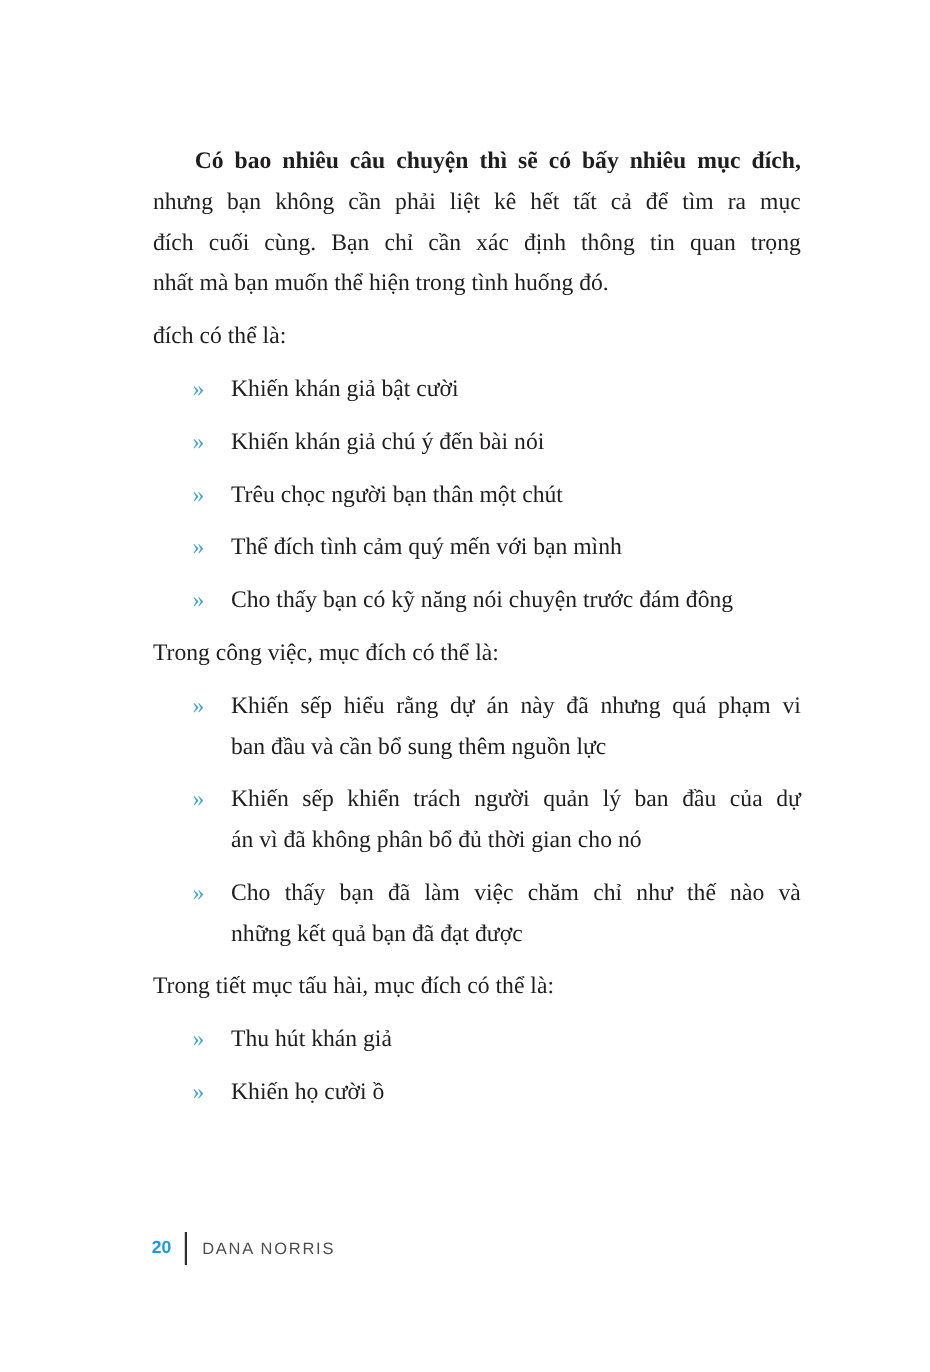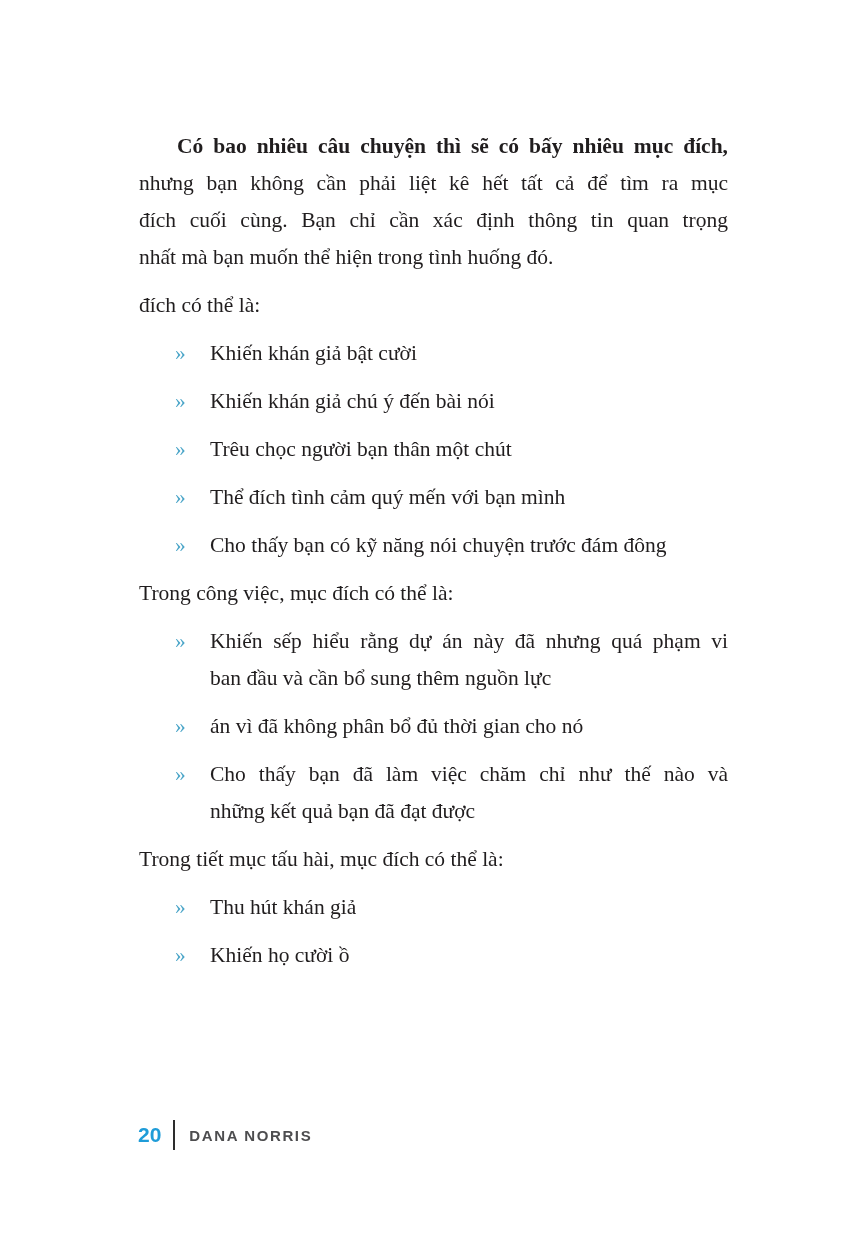--- a/index.html
+++ b/index.html
@@ -39,33 +39,33 @@
   }
   .page-footer {
     position: absolute;
     left: 138px;
     top: 1120px;
     display: flex;
     align-items: center;
     font-family: "Liberation Sans", sans-serif;
   }
   .page-number {
-    font-size: 21px;
+    font-size: 16px;
     font-weight: 700;
   }
   .footer-divider {
     width: 2px;
     height: 30px;
     background: #2d2d2d;
     margin: 0 14px 0 12px;
   }
   .author-name {
     font-size: 15px;
     letter-spacing: 1.6px;
-    font-weight: 700;
+    font-weight: 400;
   }
 </style>
 </head>
 <body style="color: rgb(32, 29, 30); background: rgb(255, 255, 255);">
 
 <main>
   <section class="page-content" id="content">
       <div class="paragraph">
         <div class="line first-indent">Có bao nhiêu câu chuyện thì sẽ có bấy nhiêu mục đích,</div>
         <div class="line">nhưng bạn không cần phải liệt kê hết tất cả để tìm ra mục</div>
@@ -114,20 +114,21 @@
         <div class="list-item">
           <span class="bullet" style="color: rgb(74, 165, 200);">»</span>
           <div>
             <div class="line">Khiến sếp hiểu rằng dự án này đã nhưng quá phạm vi</div>
             <div class="line last">ban đầu và cần bổ sung thêm nguồn lực</div>
           </div>
         </div>
         <div class="list-item">
           <span class="bullet" style="color: rgb(74, 165, 200);">»</span>
           <div>
+            <div class="line">Khiến sếp khiển trách người quản lý ban đầu của dự</div>
             <div class="line last">án vì đã không phân bổ đủ thời gian cho nó</div>
           </div>
         </div>
         <div class="list-item">
           <span class="bullet" style="color: rgb(74, 165, 200);">»</span>
           <div>
             <div class="line">Cho thấy bạn đã làm việc chăm chỉ như thế nào và</div>
             <div class="line last">những kết quả bạn đã đạt được</div>
           </div>
         </div>

